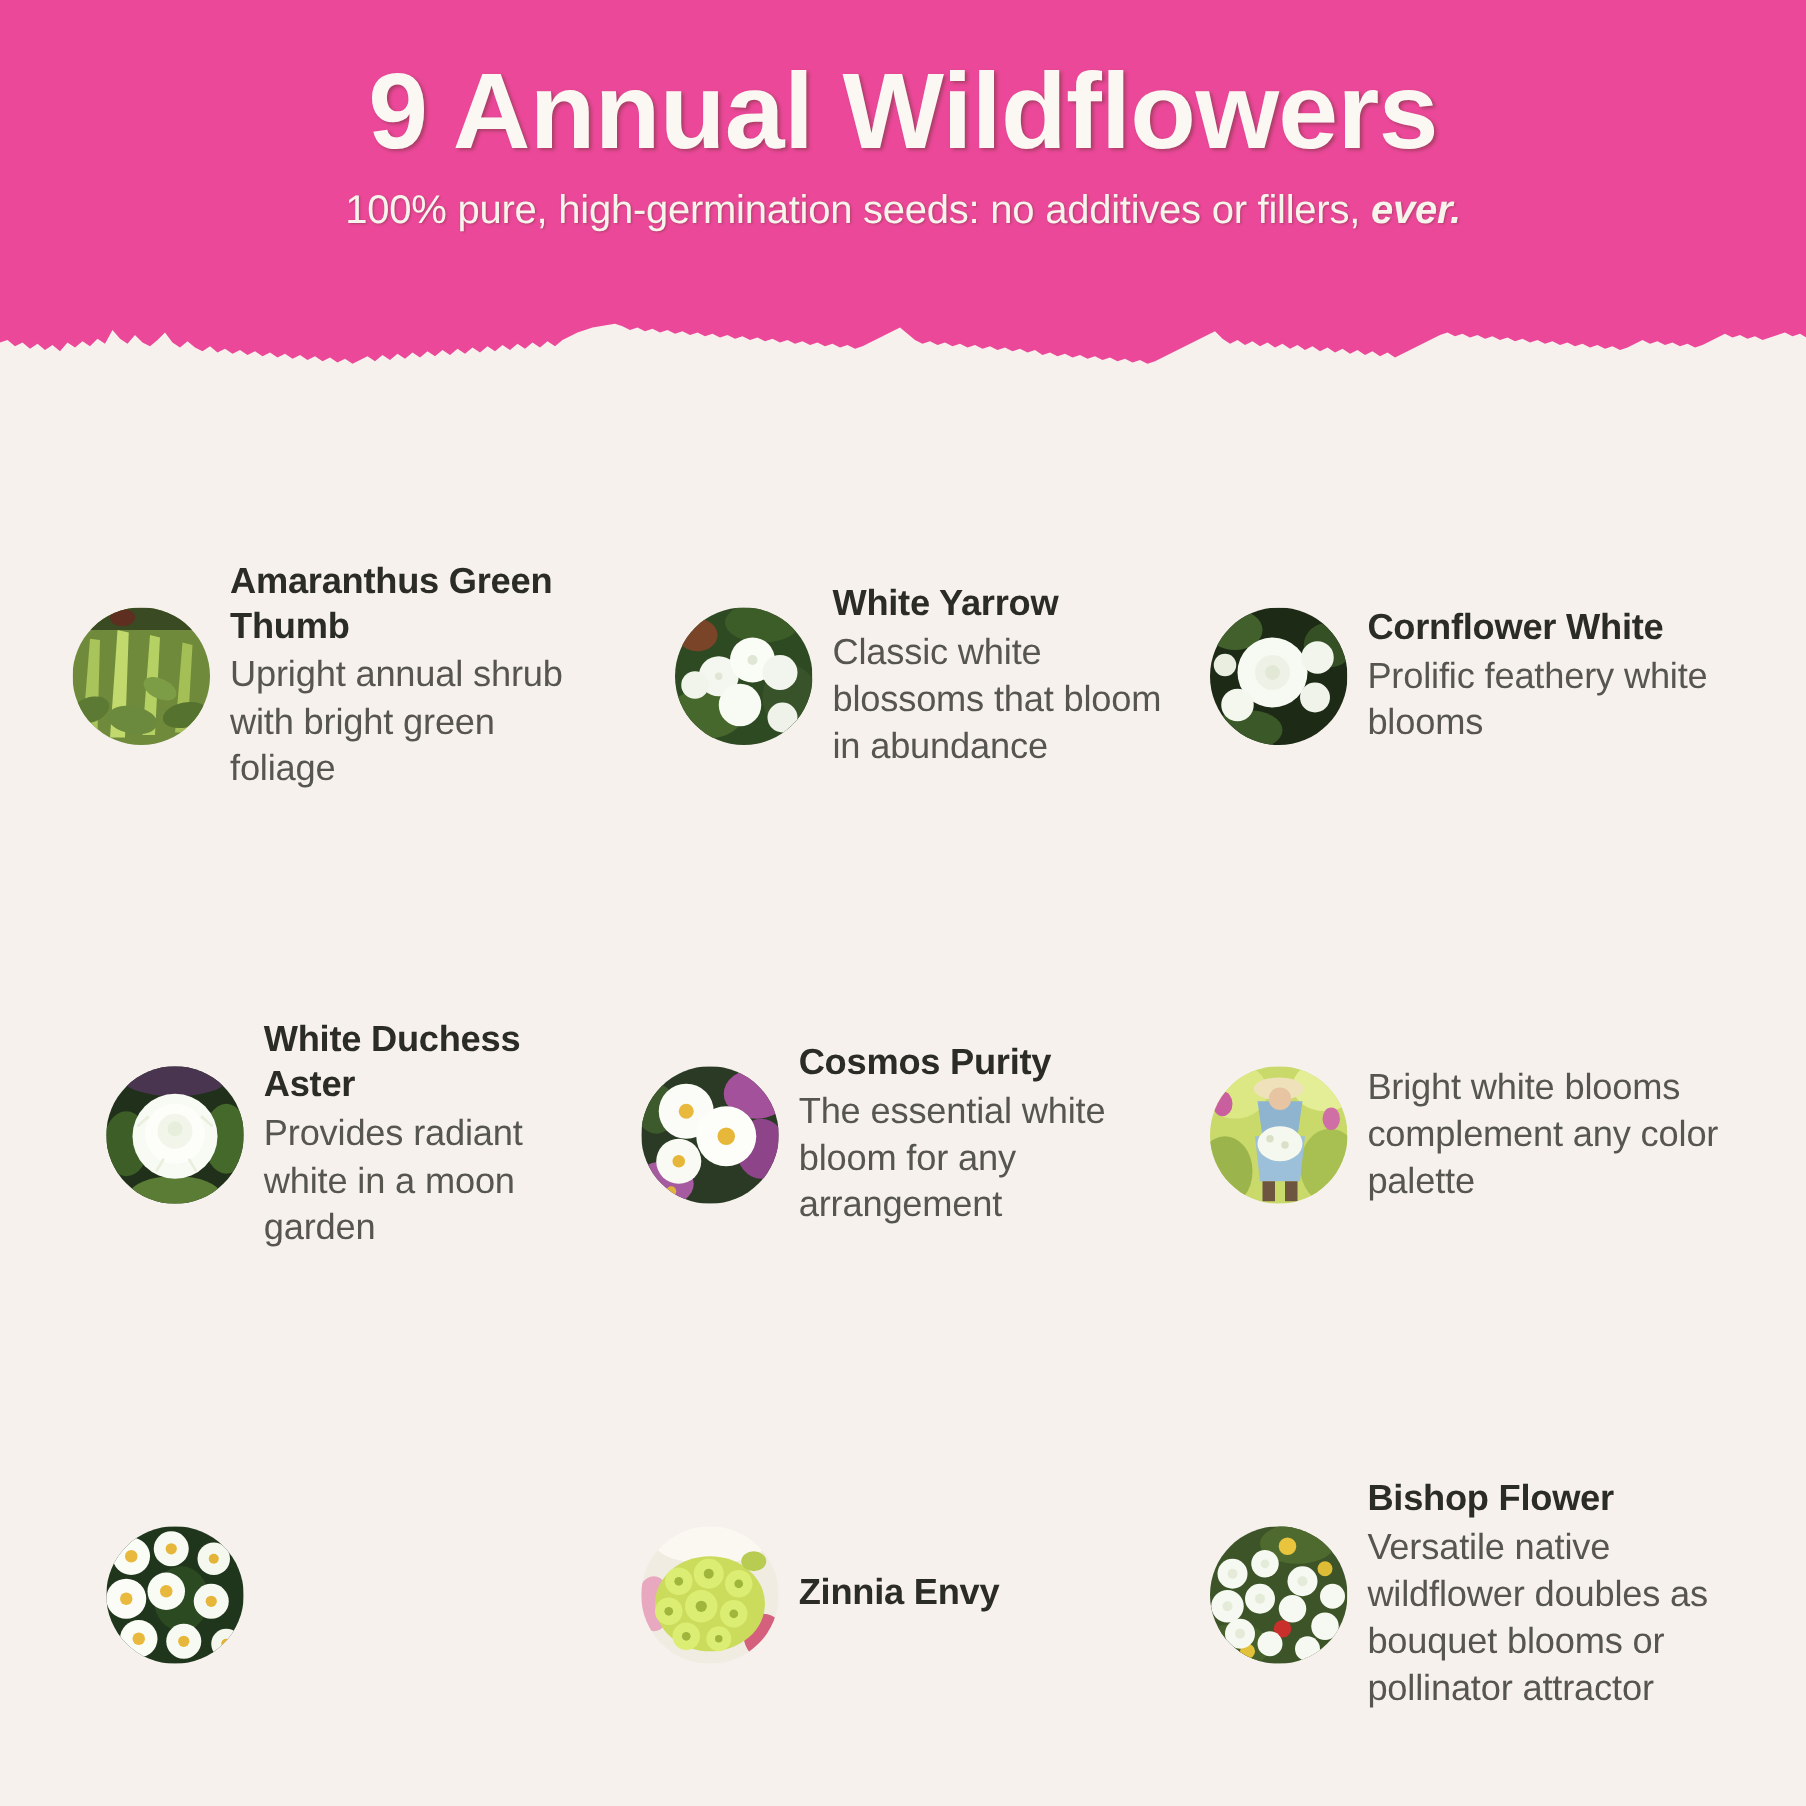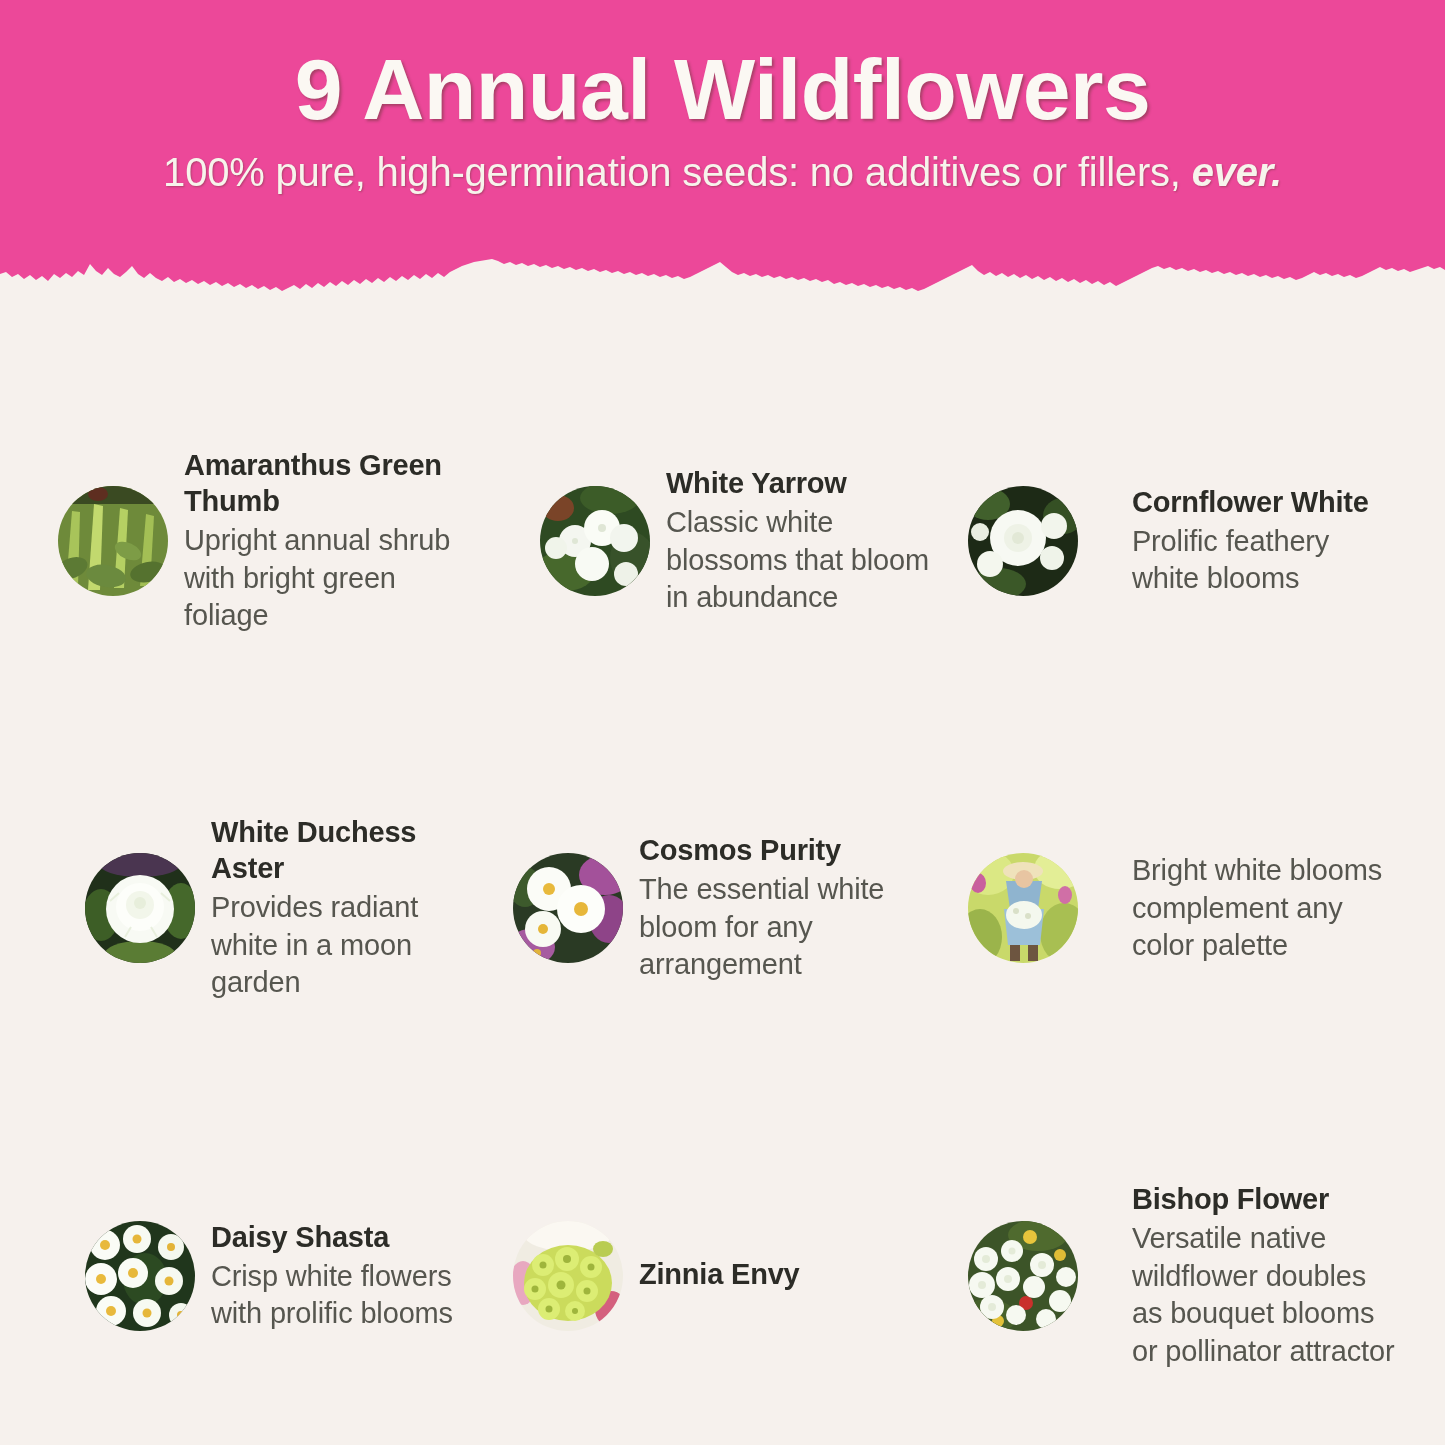--- a/index.html
+++ b/index.html
@@ -36,21 +36,21 @@
     font-family: "Liberation Sans", sans-serif;
     font-size: 86px;
     font-weight: bold;
     letter-spacing: -0.5px;
     line-height: 1.02;
     margin: 0;
     text-shadow: 2px 2px 3px rgba(40,45,10,0.35);
   }
   .banner-sub {
     color: #f7f4ec;
-    font-size: 40px;
+    font-size: 32px;
     font-weight: normal;
     margin: 14px 0 0 0;
     line-height: 1.2;
     letter-spacing: -0.2px;
     text-shadow: 1px 1px 2px rgba(40,45,10,0.3);
   }
   .banner-sub .ital {
     font-style: italic;
     font-weight: bold;
   }
@@ -83,21 +83,21 @@
 
   .cell {
     display: flex;
     align-items: center;
     width: 33.33%;
     box-sizing: border-box;
     padding-right: 10px;
   }
   .cell.c1 { padding-left: 45px; }
   .cell.c2 { padding-left: 18px; }
-  .cell.c3 { padding-left: 18px; gap: 38px; }
+  .cell.c3 { padding-left: 18px; }
 
   .thumb {
     width: 110px;
     height: 110px;
     min-width: 110px;
     border-radius: 50%;
     overflow: hidden;
     position: relative;
     flex-shrink: 0;
     margin-right: 16px;
@@ -315,24 +315,20 @@
               <circle cx="84" cy="60" r="4.5" fill="#e5b639"></circle>
             <circle cx="26" cy="90" r="15" fill="#fafcf6"></circle>
               <circle cx="26" cy="90" r="5" fill="#e8b93c"></circle>
             <circle cx="62" cy="92" r="14" fill="#f7faf2"></circle>
               <circle cx="62" cy="92" r="4.5" fill="#e6b73a"></circle>
             <circle cx="96" cy="94" r="12" fill="#f3f7ee"></circle>
               <circle cx="96" cy="94" r="4" fill="#e2b337"></circle>
           </g>
         </svg>
       </div>
-      <div class="text">
-        <div class="item-title">Daisy Shasta</div>
-        <div class="item-desc">Crisp white flowers with prolific blooms</div>
-      </div>
     </div>
 
     <div class="cell c2">
       <div class="thumb">
         <svg viewBox="0 0 110 110">
           <rect width="110" height="110" fill="#f0ece2"></rect>
           <ellipse cx="55" cy="14" rx="44" ry="16" fill="#fbf8f2"></ellipse>
           <ellipse cx="10" cy="62" rx="14" ry="22" fill="#e8a8c0"></ellipse>
           <ellipse cx="98" cy="88" rx="16" ry="18" fill="#d4607e"></ellipse>
           <ellipse cx="55" cy="62" rx="44" ry="38" fill="#cbdb5c"></ellipse>

